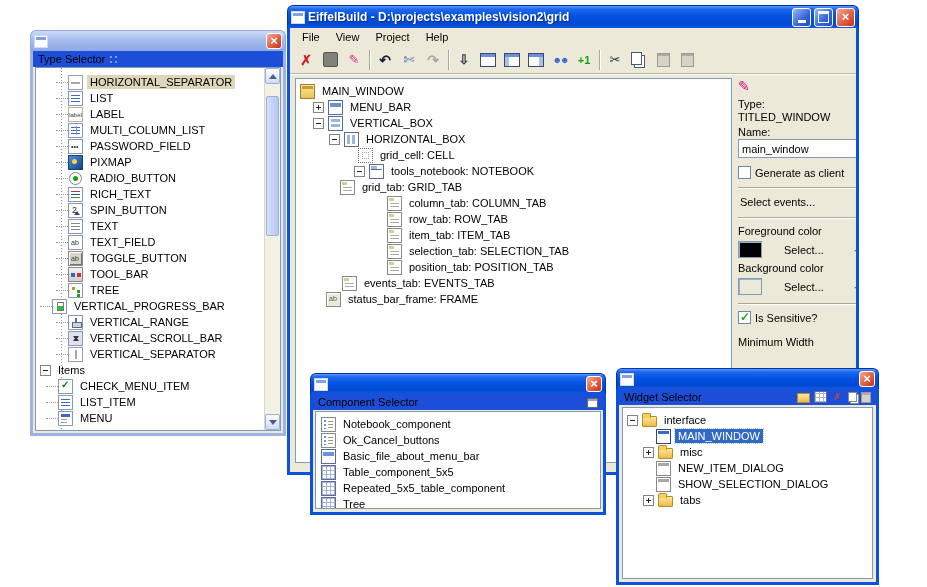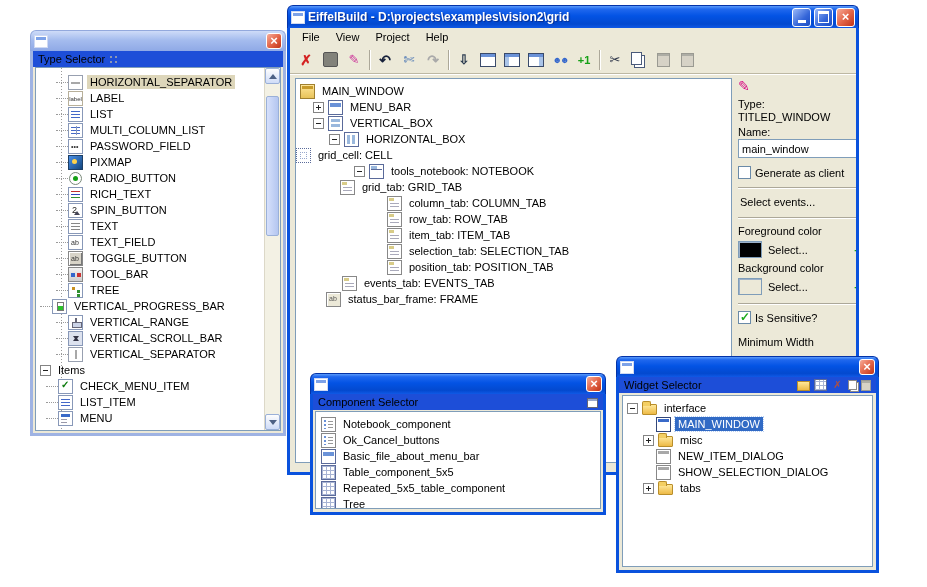--- a/index.html
+++ b/index.html
@@ -177,21 +177,21 @@
 .pval{margin-bottom:2px;}
 .field{height:19px;border:1px solid #7f9db9;background:#fff;padding:2px 3px;
   font:11px "Liberation Sans",sans-serif;}
 .w158{width:158px;}
 .w118{width:118px;}
 .cbrow{display:flex;align-items:center;gap:4px;margin-top:8px;}
 .cb{width:13px;height:13px;flex:none;background:#fff;border:1px solid #6a8aa8;position:relative;}
 .cb.checked::before{content:"✓";position:absolute;left:1px;top:-2px;color:#1daa1d;font-weight:bold;font-size:12px;}
 .groove{height:0;border-top:1px solid #aca899;border-bottom:1px solid #fff;margin:8px 2px 6px 0;}
 .linkrow{padding:1px 0 1px 2px;}
-.colrow{display:flex;align-items:center;gap:6px;margin:4px 2px 4px 0;}
+.colrow{display:flex;align-items:center;gap:22px;margin:4px 2px 4px 0;}
 .swatch{width:24px;height:17px;flex:none;border:1px solid #7f9db9;box-shadow:inset 1px 1px 0 #9cb0c8;}
 .swatch.black{background:#000;}
 .swatch.face{background:#ece9d8;}
 .acts{margin-left:auto;display:flex;align-items:center;gap:7px;padding-right:2px;}
 .plus1::before{content:"+1";color:#16a016;font-weight:bold;font-size:10px;}
 .pick::before{content:"ψ";color:#1d6a3a;font-weight:bold;font-size:11px;}
 .wipe::before{content:"✎";color:#c8a000;font-size:12px;}
 .wipe.gray::before{color:#b0ac9a;}
 
 
@@ -268,21 +268,21 @@
       <div class="row" style="padding-left:17px">
         <span class="exp"></span>
         <span class="icn i-vbox"></span>
         <span class="lbl">VERTICAL_BOX</span>
       </div>
       <div class="row" style="padding-left:33px">
         <span class="exp"></span>
         <span class="icn i-hbox"></span>
         <span class="lbl">HORIZONTAL_BOX</span>
       </div>
-      <div class="row" style="">
+      <div class="row" style="padding-left:62px">
         <span class="icn i-cell"></span>
         <span class="lbl">grid_cell: CELL</span>
       </div>
       <div class="row" style="padding-left:58px">
         <span class="exp"></span>
         <span class="icn i-notebook"></span>
         <span class="lbl">tools_notebook: NOTEBOOK</span>
       </div>
       <div class="row" style="padding-left:44px">
         <span class="icn i-tab"></span>
@@ -385,27 +385,27 @@
       <span class="grip"></span>
     </div>
     <div class="sunken guides" style="top:16px;left:2px;right:2px;bottom:2px;padding-top:6px">
       <div class="row sel-in" style="padding-left:20px">
         <span class="stub"></span>
         <span class="icn i-hsep"></span>
         <span class="lbl">HORIZONTAL_SEPARATOR</span>
       </div>
       <div class="row" style="padding-left:20px">
         <span class="stub"></span>
+        <span class="icn i-listic"></span>
+        <span class="lbl">LIST</span>
+      </div>
+      <div class="row" style="padding-left:20px">
+        <span class="stub"></span>
         <span class="icn i-labelic"></span>
         <span class="lbl">LABEL</span>
-      </div>
-      <div class="row" style="padding-left:20px">
-        <span class="stub"></span>
-        <span class="icn i-listic"></span>
-        <span class="lbl">LIST</span>
       </div>
       <div class="row" style="padding-left:20px">
         <span class="stub"></span>
         <span class="icn i-mcl"></span>
         <span class="lbl">MULTI_COLUMN_LIST</span>
       </div>
       <div class="row" style="padding-left:20px">
         <span class="stub"></span>
         <span class="icn i-pwd"></span>
         <span class="lbl">PASSWORD_FIELD</span>
@@ -537,21 +537,21 @@
         <span class="lbl">Repeated_5x5_table_component</span>
       </div>
       <div class="row" style="padding-left:5px">
         <span class="icn i-grid"></span>
         <span class="lbl">Tree</span>
       </div>
     </div>
   </div>
 </div>
 
-<div class="xpwin" style="left:616px;top:356px;width:263px;height:217px;z-index:4">
+<div class="xpwin" style="left:616px;top:368px;width:263px;height:217px;z-index:4">
   <div class="tbar h21">
     <span class="ticon"></span>
     <span class="tspace"></span>
     <span class="tbtn b16 red close"></span>
   </div>
   <div class="win-body" style="top:21px">
     <div class="cap">
       <span>Widget Selector</span>
       <span class="tspace"></span>
       <span class="cap-icn ci-folder"></span>

